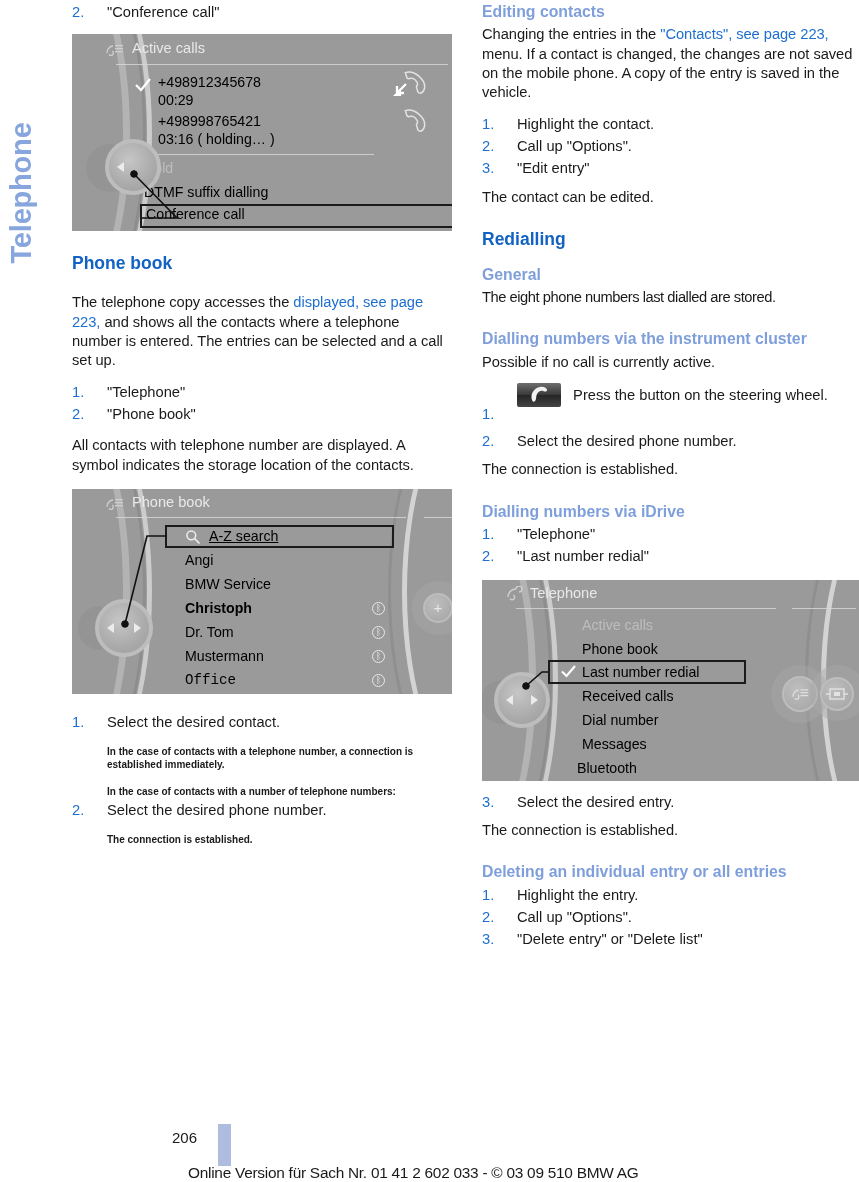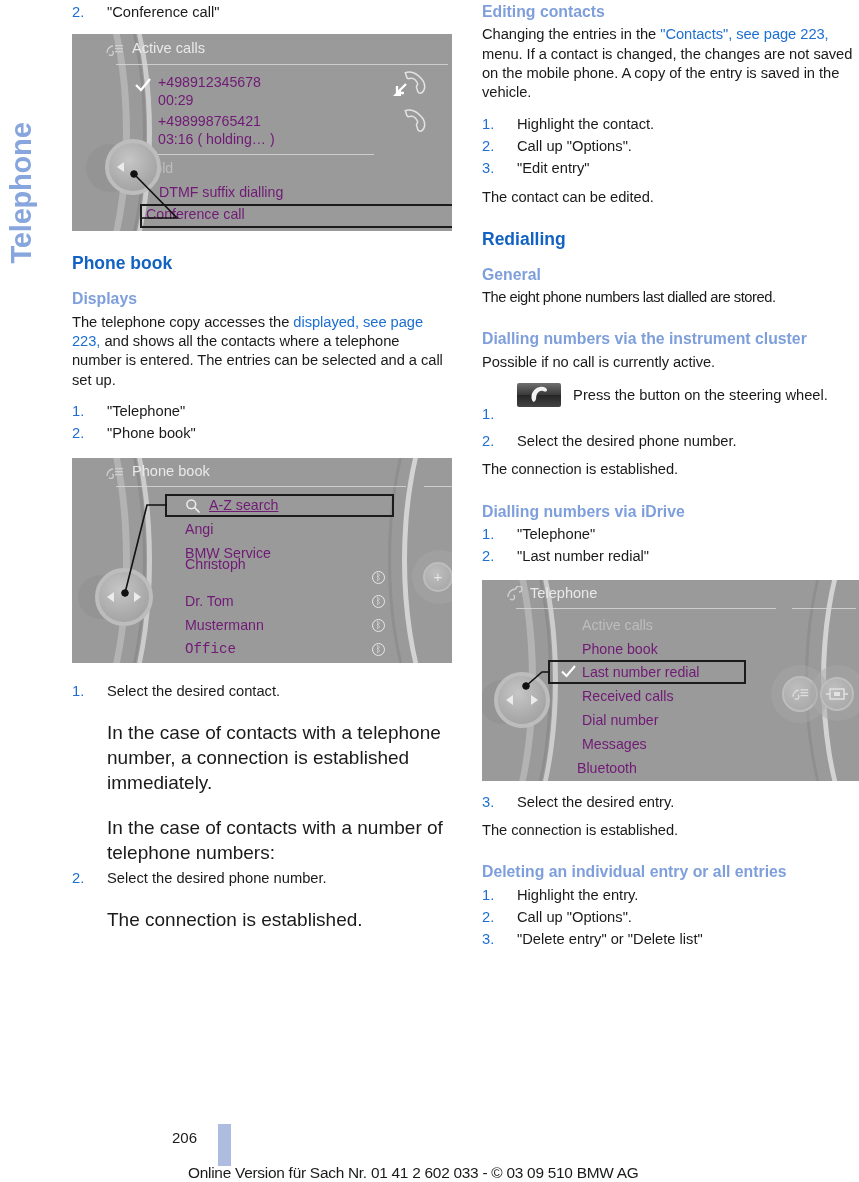--- a/index.html
+++ b/index.html
@@ -102,24 +102,25 @@
   ol.steps > li > .num {
     position: absolute;
     left: 0;
     top: 0;
     color: #1d6fd0;
     font-size: 14.7px;
     width: 26px;
   }
   .sub {
     display: block;
-    margin-top: 20px;
+    margin-top: 13px;
     color: #1a1a1a;
-    font-size: 19px;
+    font-size: 10px;
     line-height: 1.315;
+    font-weight: bold;
   }
   .gap-m  { height: 15px; }
   .gap-l  { height: 22px; }
 
   
   .idrive {
     position: relative;
     overflow: hidden;
     background: #9a9a9a;
     box-sizing: border-box;
@@ -199,21 +200,21 @@
   .sidehalo {
     position: absolute;
     border-radius: 50%;
     background: #a8a8a8;
     opacity: .45;
   }
 
   
   .scr {
     position: absolute;
-    color: #701a75;
+    color: #000000;
     font-size: 14.2px;
     white-space: nowrap;
   }
   .scr.dim { color: #bdbdbd; }
   .scr.title { font-size: 14.6px; color: #e9e9e9; }
   .hr-line {
     position: absolute;
     height: 1px;
     background: #d6d6d6;
     opacity: .85;
@@ -325,55 +326,55 @@
 
       <div class="scr" style="left:86px;top:79px;">+498998765421</div>
       <div class="scr" style="left:86px;top:97px;">03:16 ( holding… )</div>
       <svg style="position:absolute;left:317px;top:74px;" width="40" height="34" viewBox="0 0 40 34">
         <path d="M10 6 C17 -1 31 3 34 10 C36 15 33 19 30 17 L27 14 C25.5 12.5 27 11 26 10 C24 8 20 6.5 17.5 8.5 C16.5 9.5 15 11 13.5 9.5 L10.5 6.5 Z" stroke="#e2e2e2" stroke-width="1.5" fill="none" transform="rotate(28 20 17)"></path>
       </svg>
 
       <div class="hr-line" style="left:72px;top:120px;width:230px;"></div>
 
       <div class="scr dim" style="left:72px;top:126px;">Hold</div>
-      <div class="scr" style="left:87px;top:150px;">DTMF suffix dialling</div>
+      <div class="scr" style="left:72px;top:150px;">DTMF suffix dialling</div>
       <div class="selbox" style="left:68px;top:170px;width:318px;height:24px;"></div>
       <div class="scr" style="left:74px;top:172px;">Conference call</div>
 
       <div class="knob-shadow" style="left:14px;top:110px;width:48px;height:48px;"></div>
       <div class="knob" style="left:33px;top:105px;width:56px;height:56px;">
         <div class="arr l"></div>
       </div>
       <svg class="callout" style="left:0;top:0;" width="380" height="197">
         <polyline points="62,140 105,184 70,184" stroke="#111" stroke-width="1.6" fill="none"></polyline>
         <circle cx="62" cy="140" r="3.3" fill="#111"></circle>
       </svg>
     </div>
 
 
     <div class="gap-l"></div>
     <div class="h2">Phone book</div>
     <div class="gap-m"></div>
-    <div class="h3">Displays</div>
 
     <p class="body" style="margin-top:4px;">
       <span>The telephone copy accesses the </span><a class="xref" href="#">displayed, see page 223,</a><span> and shows all the contacts where a telephone number is entered. The entries can be selected and a call set up.</span>
     </p>
 
     <ol class="steps" style="margin-top:12px;">
       <li>
         <span class="num">1.</span>
         <span>"Telephone"</span>
       </li>
       <li>
         <span class="num">2.</span>
         <span>"Phone book"</span>
       </li>
     </ol>
 
+    <p class="body" style="margin-top:12px;">All contacts with telephone number are displayed. A symbol indicates the storage location of the contacts.</p>
 
     <div class="idrive" style="width:380px;height:205px;margin-top:14px;">
       <div class="pillar p3" style="left:-62px;"></div>
       <div class="pillar p2" style="left:-46px;"></div>
       <div class="pillar p1" style="left:-40px;"></div>
       <div class="pillar-r pr2" style="right:-86px;"></div>
       <div class="pillar-r pr1" style="right:-100px;"></div>
 
       <svg style="position:absolute;left:33px;top:7px;" width="20" height="16" viewBox="0 0 20 16">
         <path d="M2 11 C2 7 5 4 8 4" stroke="#cfcfcf" stroke-width="1.3" fill="none"></path>
@@ -388,21 +389,21 @@
 
       <div class="selbox" style="left:93px;top:36px;width:229px;height:23px;"></div>
       <svg style="position:absolute;left:113px;top:40px;" width="16" height="16" viewBox="0 0 16 16">
         <circle cx="6.3" cy="6.3" r="4.4" stroke="#ededed" stroke-width="1.5" fill="none"></circle>
         <line x1="9.6" y1="9.6" x2="14.5" y2="14.5" stroke="#ededed" stroke-width="1.6"></line>
       </svg>
       <div class="scr" style="left:137px;top:39px;text-decoration:underline;">A-Z search</div>
 
       <div class="scr" style="left:113px;top:63px;">Angi</div>
       <div class="scr" style="left:113px;top:87px;">BMW Service</div>
-      <div class="scr" style="left:113px;top:98px;">Christoph</div>
+      <div class="scr" style="left:113px;top:111px;font-weight:bold;">Christoph</div>
       <div class="scr" style="left:113px;top:135px;">Dr. Tom</div>
       <div class="scr" style="left:113px;top:159px;">Mustermann</div>
       <div class="scr" style="left:113px;top:183px;font-family:Liberation Mono, monospace;">Office</div>
 
       <div class="bt-ico" style="left:300px;top:113px;">ᛒ</div>
       <div class="bt-ico" style="left:300px;top:137px;">ᛒ</div>
       <div class="bt-ico" style="left:300px;top:161px;">ᛒ</div>
       <div class="bt-ico" style="left:300px;top:185px;">ᛒ</div>
 
       <div class="knob-shadow" style="left:6px;top:117px;width:44px;height:44px;"></div>

